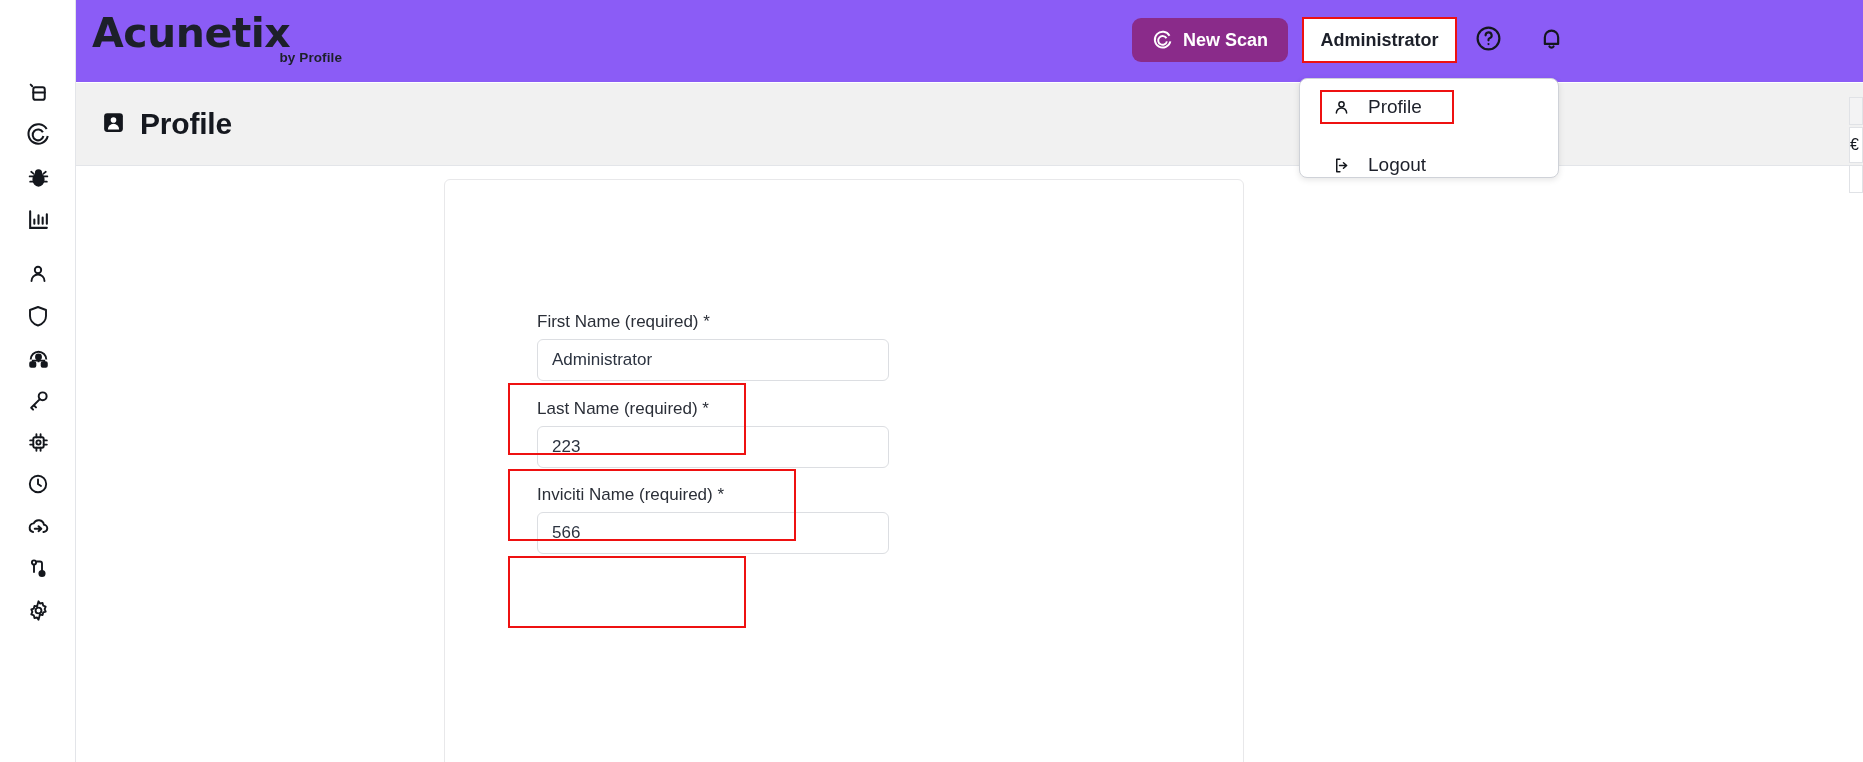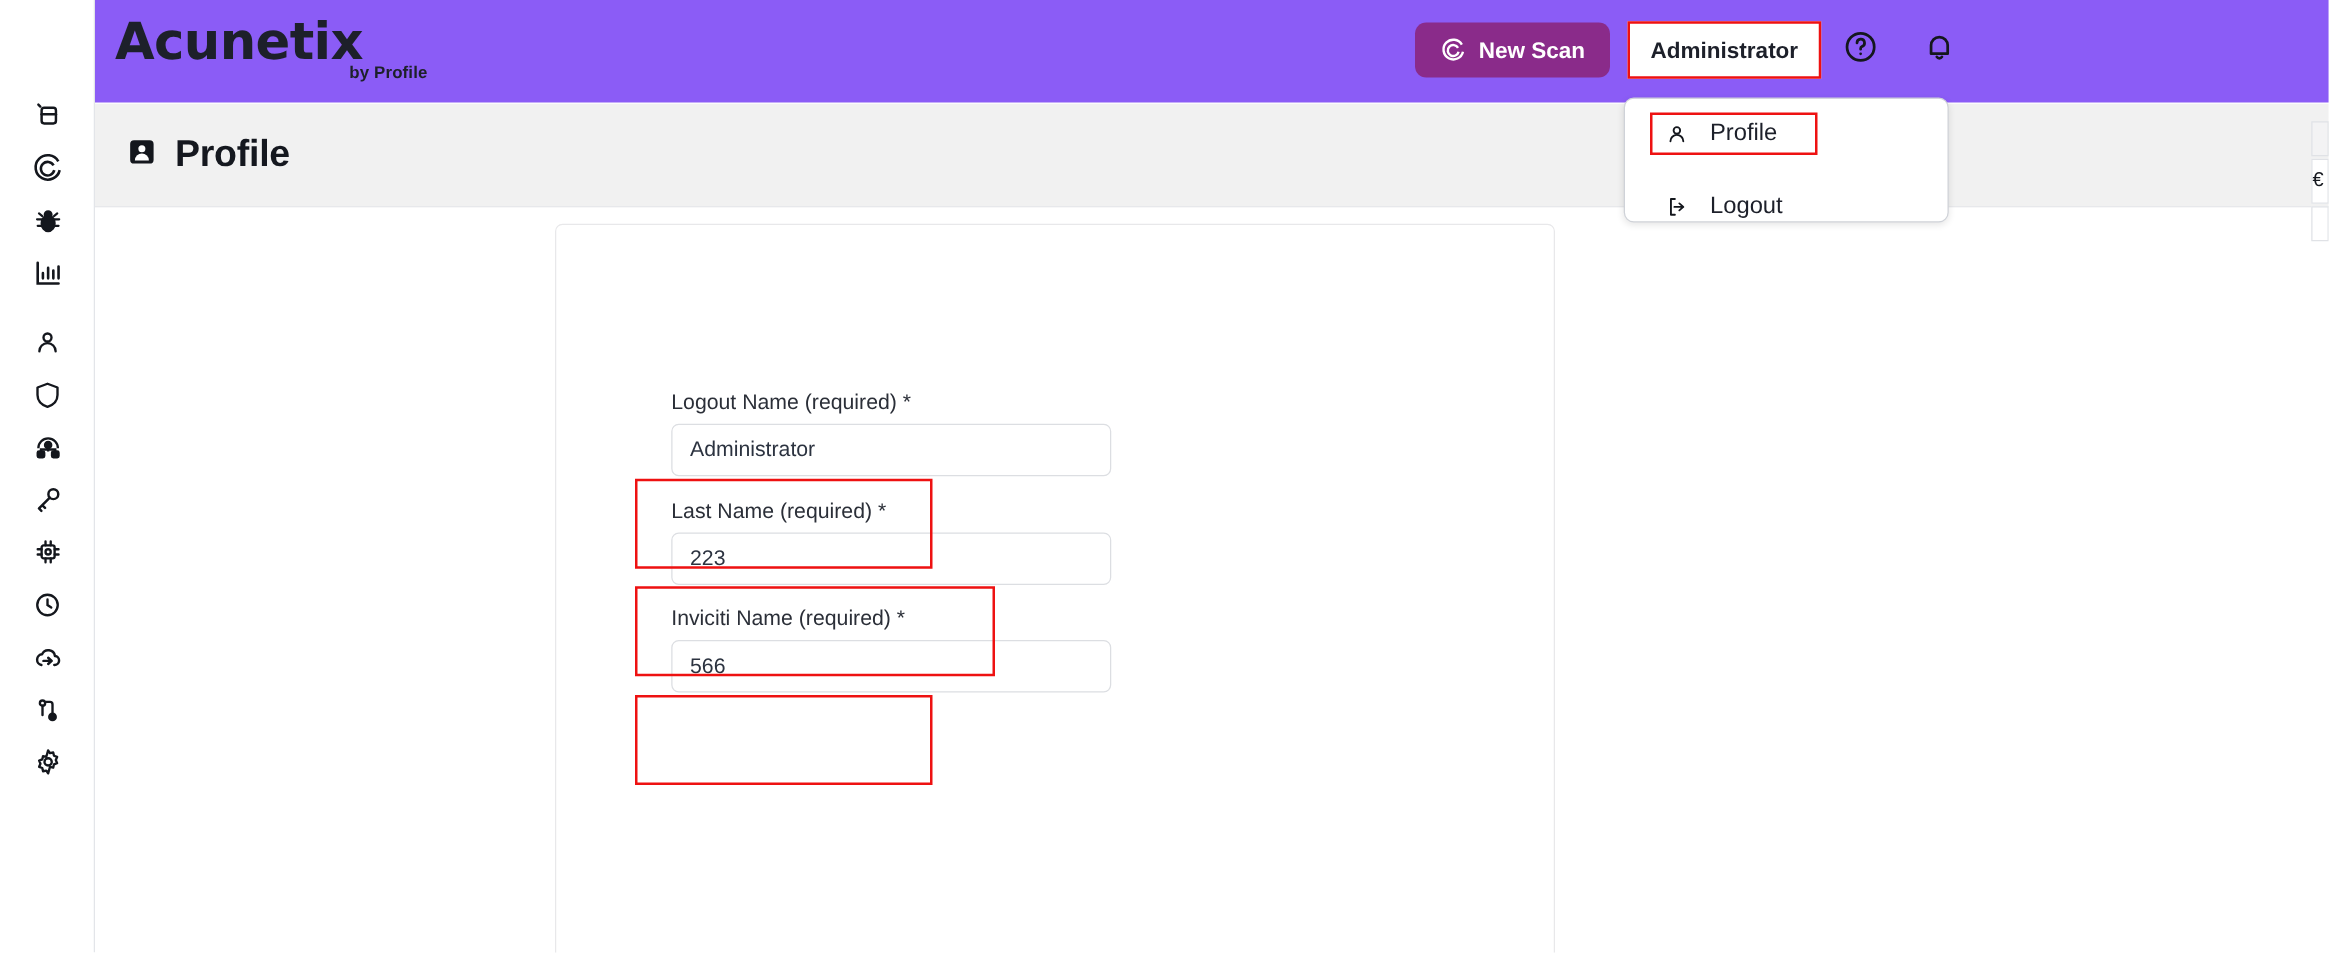--- a/index.html
+++ b/index.html
@@ -348,21 +348,21 @@
     <div class="ep-row ep-r1"></div>
     <div class="ep-row ep-r2">€</div>
     <div class="ep-row ep-r3"></div>
   </div>
 
   <div class="content">
     <div class="card">
 
 
       <div class="field f-first">
-        <label>Logout Name (required) *</label>
+        <label>First Name (required) *</label>
         <div class="input">Administrator</div>
       </div>
 
       <div class="field f-last">
         <label>Last Name (required) *</label>
         <div class="input">223</div>
       </div>
 
       <div class="field f-company">
         <label>Inviciti Name (required) *</label>

